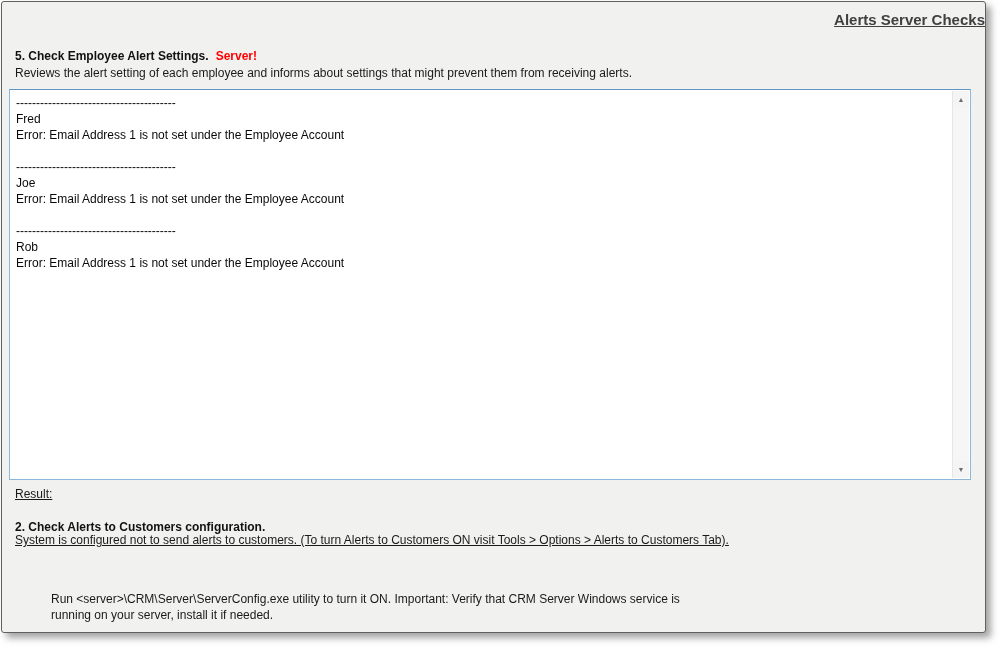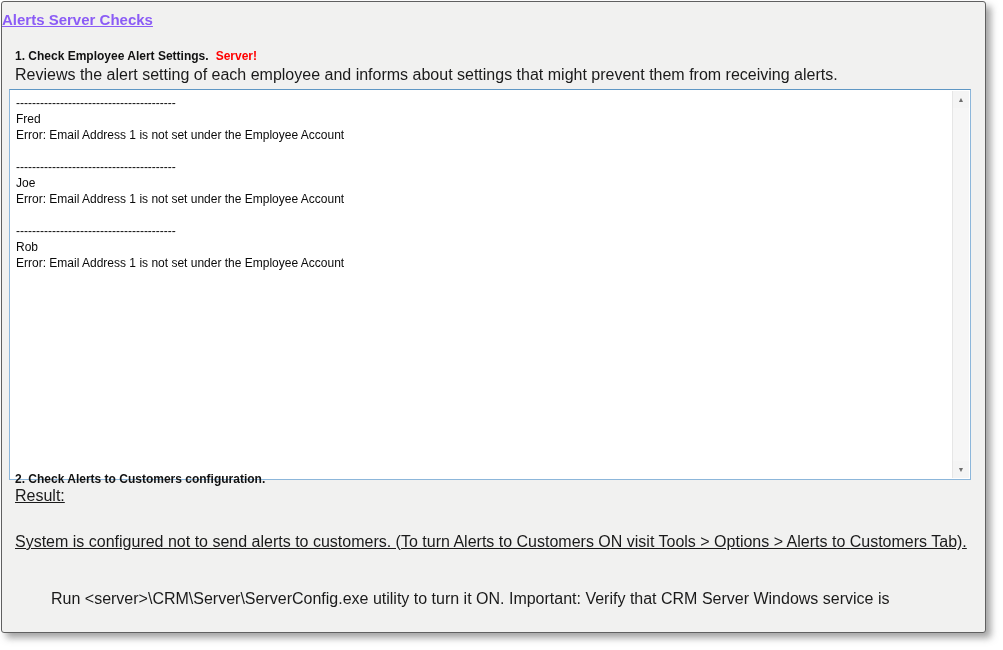--- a/index.html
+++ b/index.html
@@ -9,31 +9,31 @@
   .window {
     position:absolute; left:1px; top:1px; width:985px; height:632px;
     background:#f1f1f0;
     border:1px solid #606060;
     border-radius:3px;
     box-shadow:5px 5px 7px rgba(90,90,90,0.55);
   }
 
   .page-title {
     position:absolute; top:9px; left:0; width:100%;
-    text-align:left; font-size:15px; font-weight:bold;
-    text-decoration:underline; color:#8b5cf6;
+    text-align:right; font-size:15px; font-weight:bold;
+    text-decoration:underline; color:#404040;
   }
 
   .h-row { position:absolute; left:13px; font-size:12px; font-weight:bold; color:#111; white-space:nowrap; }
   .h1-row { top:47px; }
-  .h2-row { top:470px; }
+  .h2-row { top:518px; }
   .h3-row { top:573px; }
   .fail { color:#ff0000; margin-left:7px; font-weight:bold; }
 
-  .body-text { position:absolute; left:13px; font-size:16px; color:#1a1a1a; white-space:nowrap; }
+  .body-text { position:absolute; left:13px; font-size:12px; color:#1a1a1a; white-space:nowrap; }
   .desc1 { top:64px; }
   .result-label { top:485px; text-decoration:underline; }
   .result-text { top:531px;text-decoration:underline; }
   .body3 { top:589px; line-height:16px; white-space:normal; width:680px; }
   .body3 span { display:block; white-space:nowrap;margin-left:36px; }
 
   .log-box {
     position:absolute; left:7px; top:87px; width:962px; height:391px;
     background:#ffffff;
     border:1px solid #8cb6da; border-top-color:#5f97c4;
@@ -56,21 +56,21 @@
   .sb-down { bottom:0; }
 </style>
 </head>
 <body>
 
 <div class="window">
 
   <div class="page-title">Alerts Server Checks</div>
 
   <div class="h-row h1-row">
-    <span>1. Check Employee Alert Settings.</span><span class="fail">Server!</span>
+    <span>5. Check Employee Alert Settings.</span><span class="fail">Server!</span>
   </div>
 
   <div class="body-text desc1">Reviews the alert setting of each employee and informs about settings that might prevent them from receiving alerts.</div>
 
   <div class="log-box">
     <div class="log-text">----------------------------------------
 Fred
 Error: Email Address 1 is not set under the Employee Account
 
 ----------------------------------------
@@ -87,15 +87,16 @@
   </div>
 
   <div class="h-row h2-row">2. Check Alerts to Customers configuration.</div>
 
   <div class="body-text result-label">Result:</div>
   <div class="body-text result-text">System is configured not to send alerts to customers. (To turn Alerts to Customers ON visit Tools &gt; Options &gt; Alerts to Customers Tab).</div>
 
 
   <div class="body-text body3">
     <span>Run &lt;server&gt;\CRM\Server\ServerConfig.exe utility to turn it ON. Important: Verify that CRM Server Windows service is</span>
+    <span>running on your server, install it if needed.</span>
   </div>
 
 </div>
 
 </body></html>

